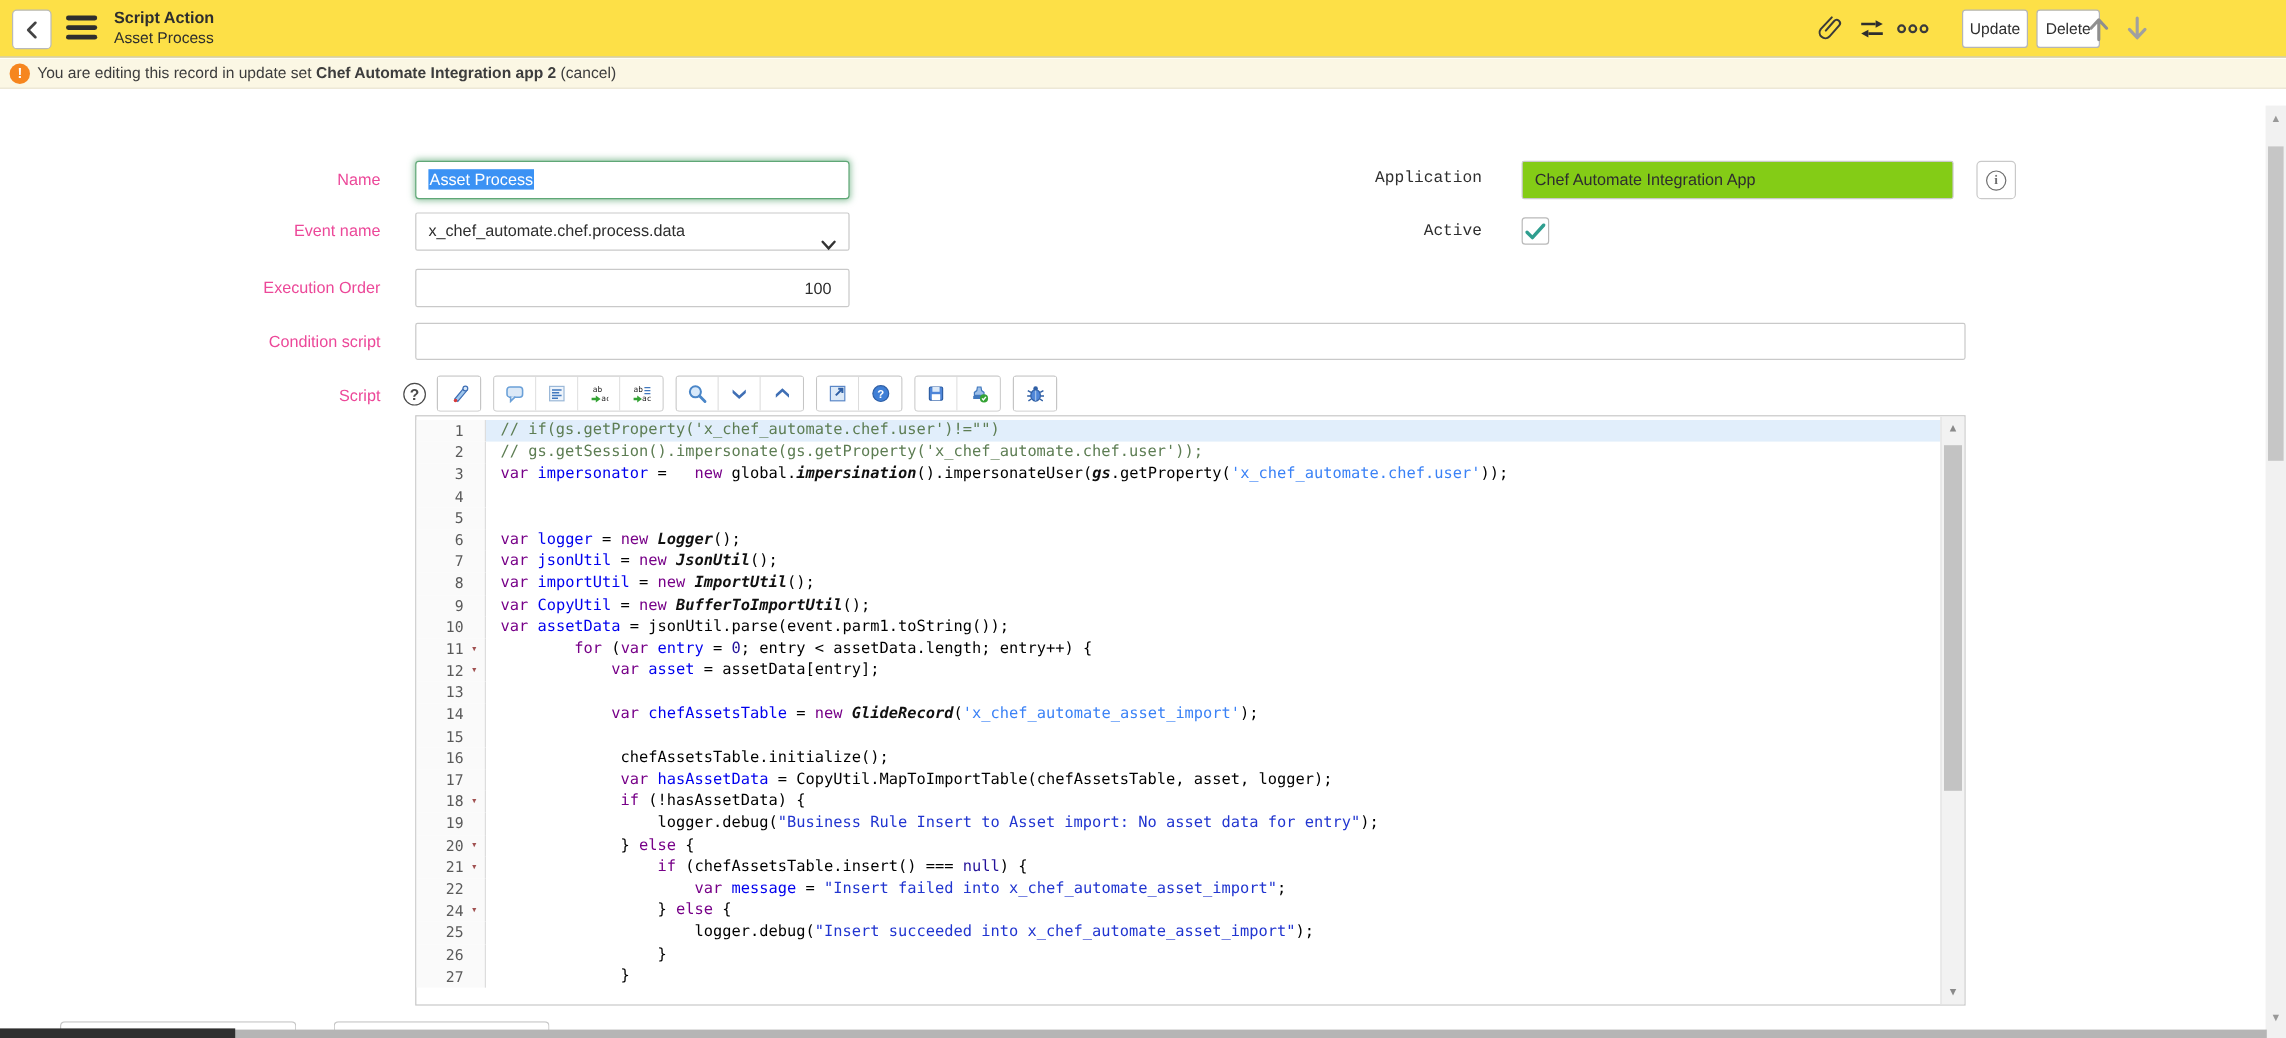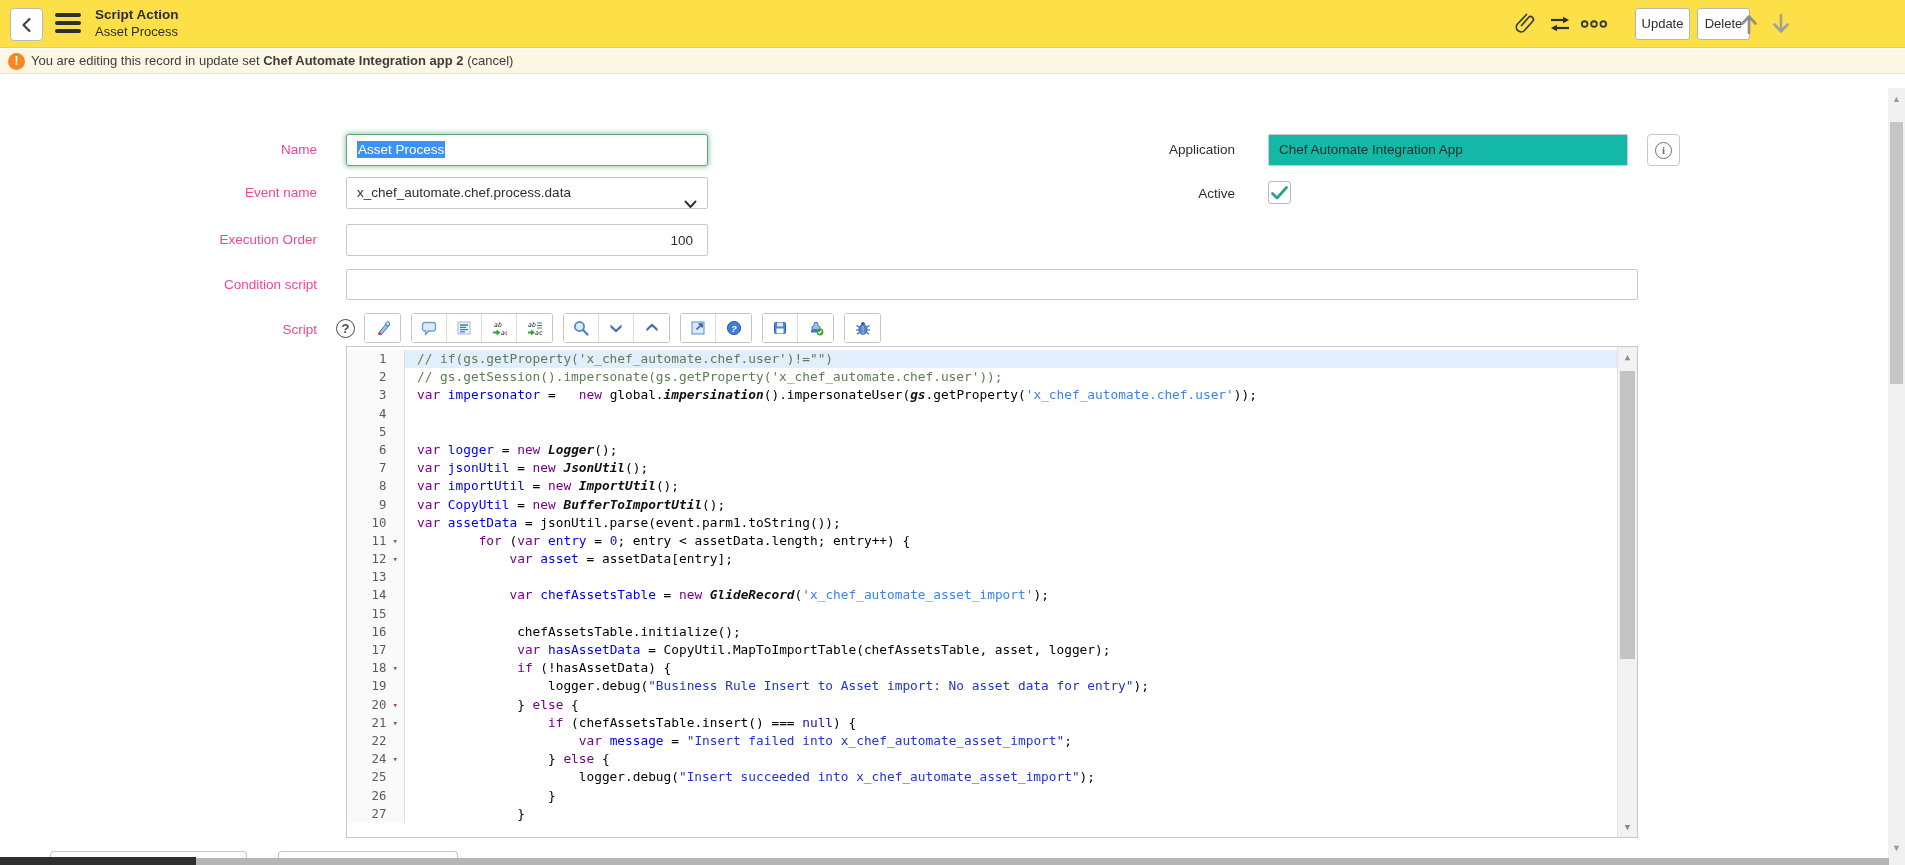--- a/index.html
+++ b/index.html
@@ -25,45 +25,45 @@
   
   .warn{ position:absolute; left:0; top:49px; width:1905px; height:25px; background:#fbf7e4;
          border-bottom:1px solid #e9e4d2; font-size:13px; color:#3d3d3d; }
   .warn-ico{ position:absolute; left:8px; top:4px; width:17px; height:17px; border-radius:50%;
          background:#f6861f; color:#fff; font-weight:bold; font-size:12px; text-align:center; line-height:17px;}
   .warn-text{ position:absolute; left:31px; top:4px; white-space:pre; }
   .warn-text b{ font-weight:bold; }
   .warn-cancel{ cursor:pointer; }
   
   .flabel{ position:absolute; font-size:13.5px; color:#ec4899; text-align:right; width:265px; left:52px; }
-  .flabel-r{ position:absolute; font-size:13.5px; color:#2e2e2e; text-align:right; width:235px; left:1000px; }
+  .flabel-r{ position:absolute; font-size:13.5px; color:#2e2e2e; text-align:right; width:235px; left:1000px;font-family:Liberation Mono, monospace; }
   .input{ position:absolute; background:#fff; border:1px solid #c9c9c9; border-radius:2px;
           font-size:13.5px; color:#2e2e2e; padding:0 10px; line-height:30px;
           font-family:"Liberation Sans",sans-serif; }
   .name-input{ left:346px; top:134px; width:362px; height:32px;
           border:1px solid #5fa776; box-shadow:0 0 5px 1px rgba(95,167,118,.65); border-radius:3px;}
   .sel-text{ background:#3b92f4; color:#fff; padding:1px 1px; }
   .select{ left:346px; top:177px; width:362px; height:32px; cursor:pointer; }
   .select .chev{ position:absolute; right:10px; top:12px; }
   .order-input{ left:346px; top:224px; width:362px; height:32px; text-align:right; padding-right:14px;}
   .cond-input{ left:346px; top:269px; width:1292px; height:31px; }
-  .app-input{ left:1268px; top:134px; width:360px; height:32px; background:#14b8a6; }
+  .app-input{ left:1268px; top:134px; width:360px; height:32px; background:#84cc16; }
   .info-btn{ position:absolute; left:1647px; top:134px; width:33px; height:32px; background:#fff;
           border:1px solid #c9c9c9; border-radius:4px; cursor:pointer; display:flex; align-items:center; justify-content:center;}
   .info-glyph{ width:17px; height:17px; border:1.5px solid #6e6e6e; border-radius:50%; color:#6e6e6e;
           font-size:11px; font-weight:bold; text-align:center; line-height:15px; font-family:"Liberation Serif",serif;}
   .checkbox{ position:absolute; left:1268px; top:181px; width:23px; height:23px; background:#fff;
           border:1px solid #b9b9b9; border-radius:3px; cursor:pointer; display:flex; align-items:center; justify-content:center;}
   
   .sc-toolbar{ position:absolute; left:336px; top:313px; height:30px; display:flex; align-items:center; }
   .sc-help{ width:19px; height:19px; border:1.6px solid #4a4a4a; border-radius:50%; color:#4a4a4a;
           font-size:13px; font-weight:bold; text-align:center; line-height:17px; margin-right:9px; cursor:pointer;}
   .tb-group{ display:flex; border:1px solid #c5c5c5; border-radius:3px; background:#fff; margin-right:10px; }
   .tb-btn{ width:35px; height:28px; display:flex; align-items:center; justify-content:center;
-          border-right:1px solid #dcdcdc; cursor:pointer; background:#fff;font-style:italic; }
+          border-right:1px solid #dcdcdc; cursor:pointer; background:#fff; }
   .tb-btn:last-child{ border-right:none; }
   
   .editor{ position:absolute; left:346px; top:346px; width:1292px; height:492px;
           border:1px solid #c8c8c8; background:#fff; overflow:hidden;
           font-family:"DejaVu Sans Mono", monospace; font-size:12.8px; }
   .ed-lines{ position:absolute; left:0; top:3px; right:20px; }
   .ed-row{ display:flex; height:18.2px; line-height:18.2px; }
   .ed-gutter{ width:58px; flex:0 0 58px; background:#fafafa; border-right:1px solid #ddd;
           display:flex; color:#5a5a5a; }
   .ed-num{ width:40px; text-align:right; font-size:12.3px; }

